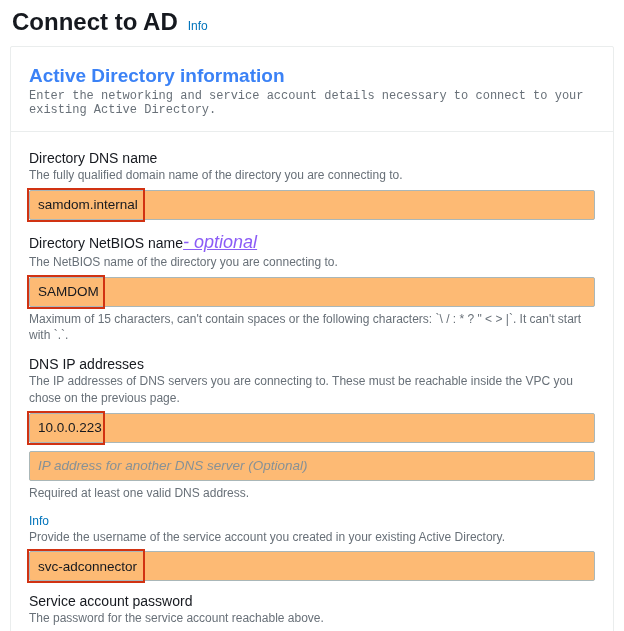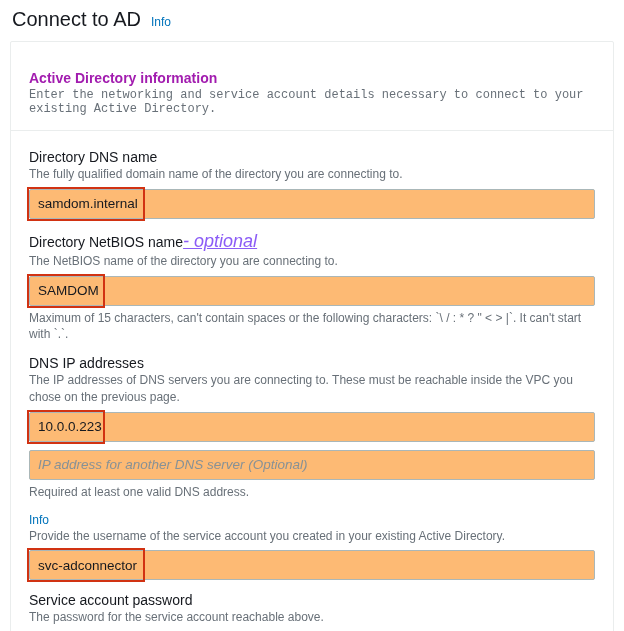--- a/index.html
+++ b/index.html
@@ -14,41 +14,41 @@
   .page-wrap {
     padding: 6px 10px 12px 10px;
   }
   .page-header {
     display: flex;
     align-items: baseline;
     gap: 10px;
     margin: 2px 0 10px 2px;
   }
   .page-title {
-    font-size: 20px;
-    font-weight: 400;
+    font-size: 24px;
+    font-weight: 700;
     color: #16191f;
   }
   .info-link {
     font-size: 12px;
     color: #0073bb;
     font-weight: 400;
     cursor: pointer;
   }
   .panel {
     border: 1px solid #eaeded;
     border-radius: 2px;
     background: #ffffff;
     padding: 16px 18px 18px 18px;
   }
   .section-title {
-    font-size: 14px;
+    font-size: 19px;
     font-weight: 700;
-    color: #a21caf;
-    margin: 12px 0 2px 0;
+    color: #3b82f6;
+    margin: 2px 0 2px 0;
   }
   .section-desc {
     font-size: 12px;
     color: #687078;
     margin-bottom: 4px;
     font-family: Liberation Mono, monospace;
   }
   .divider {
     border: none;
     border-top: 1px solid #eaeded;

